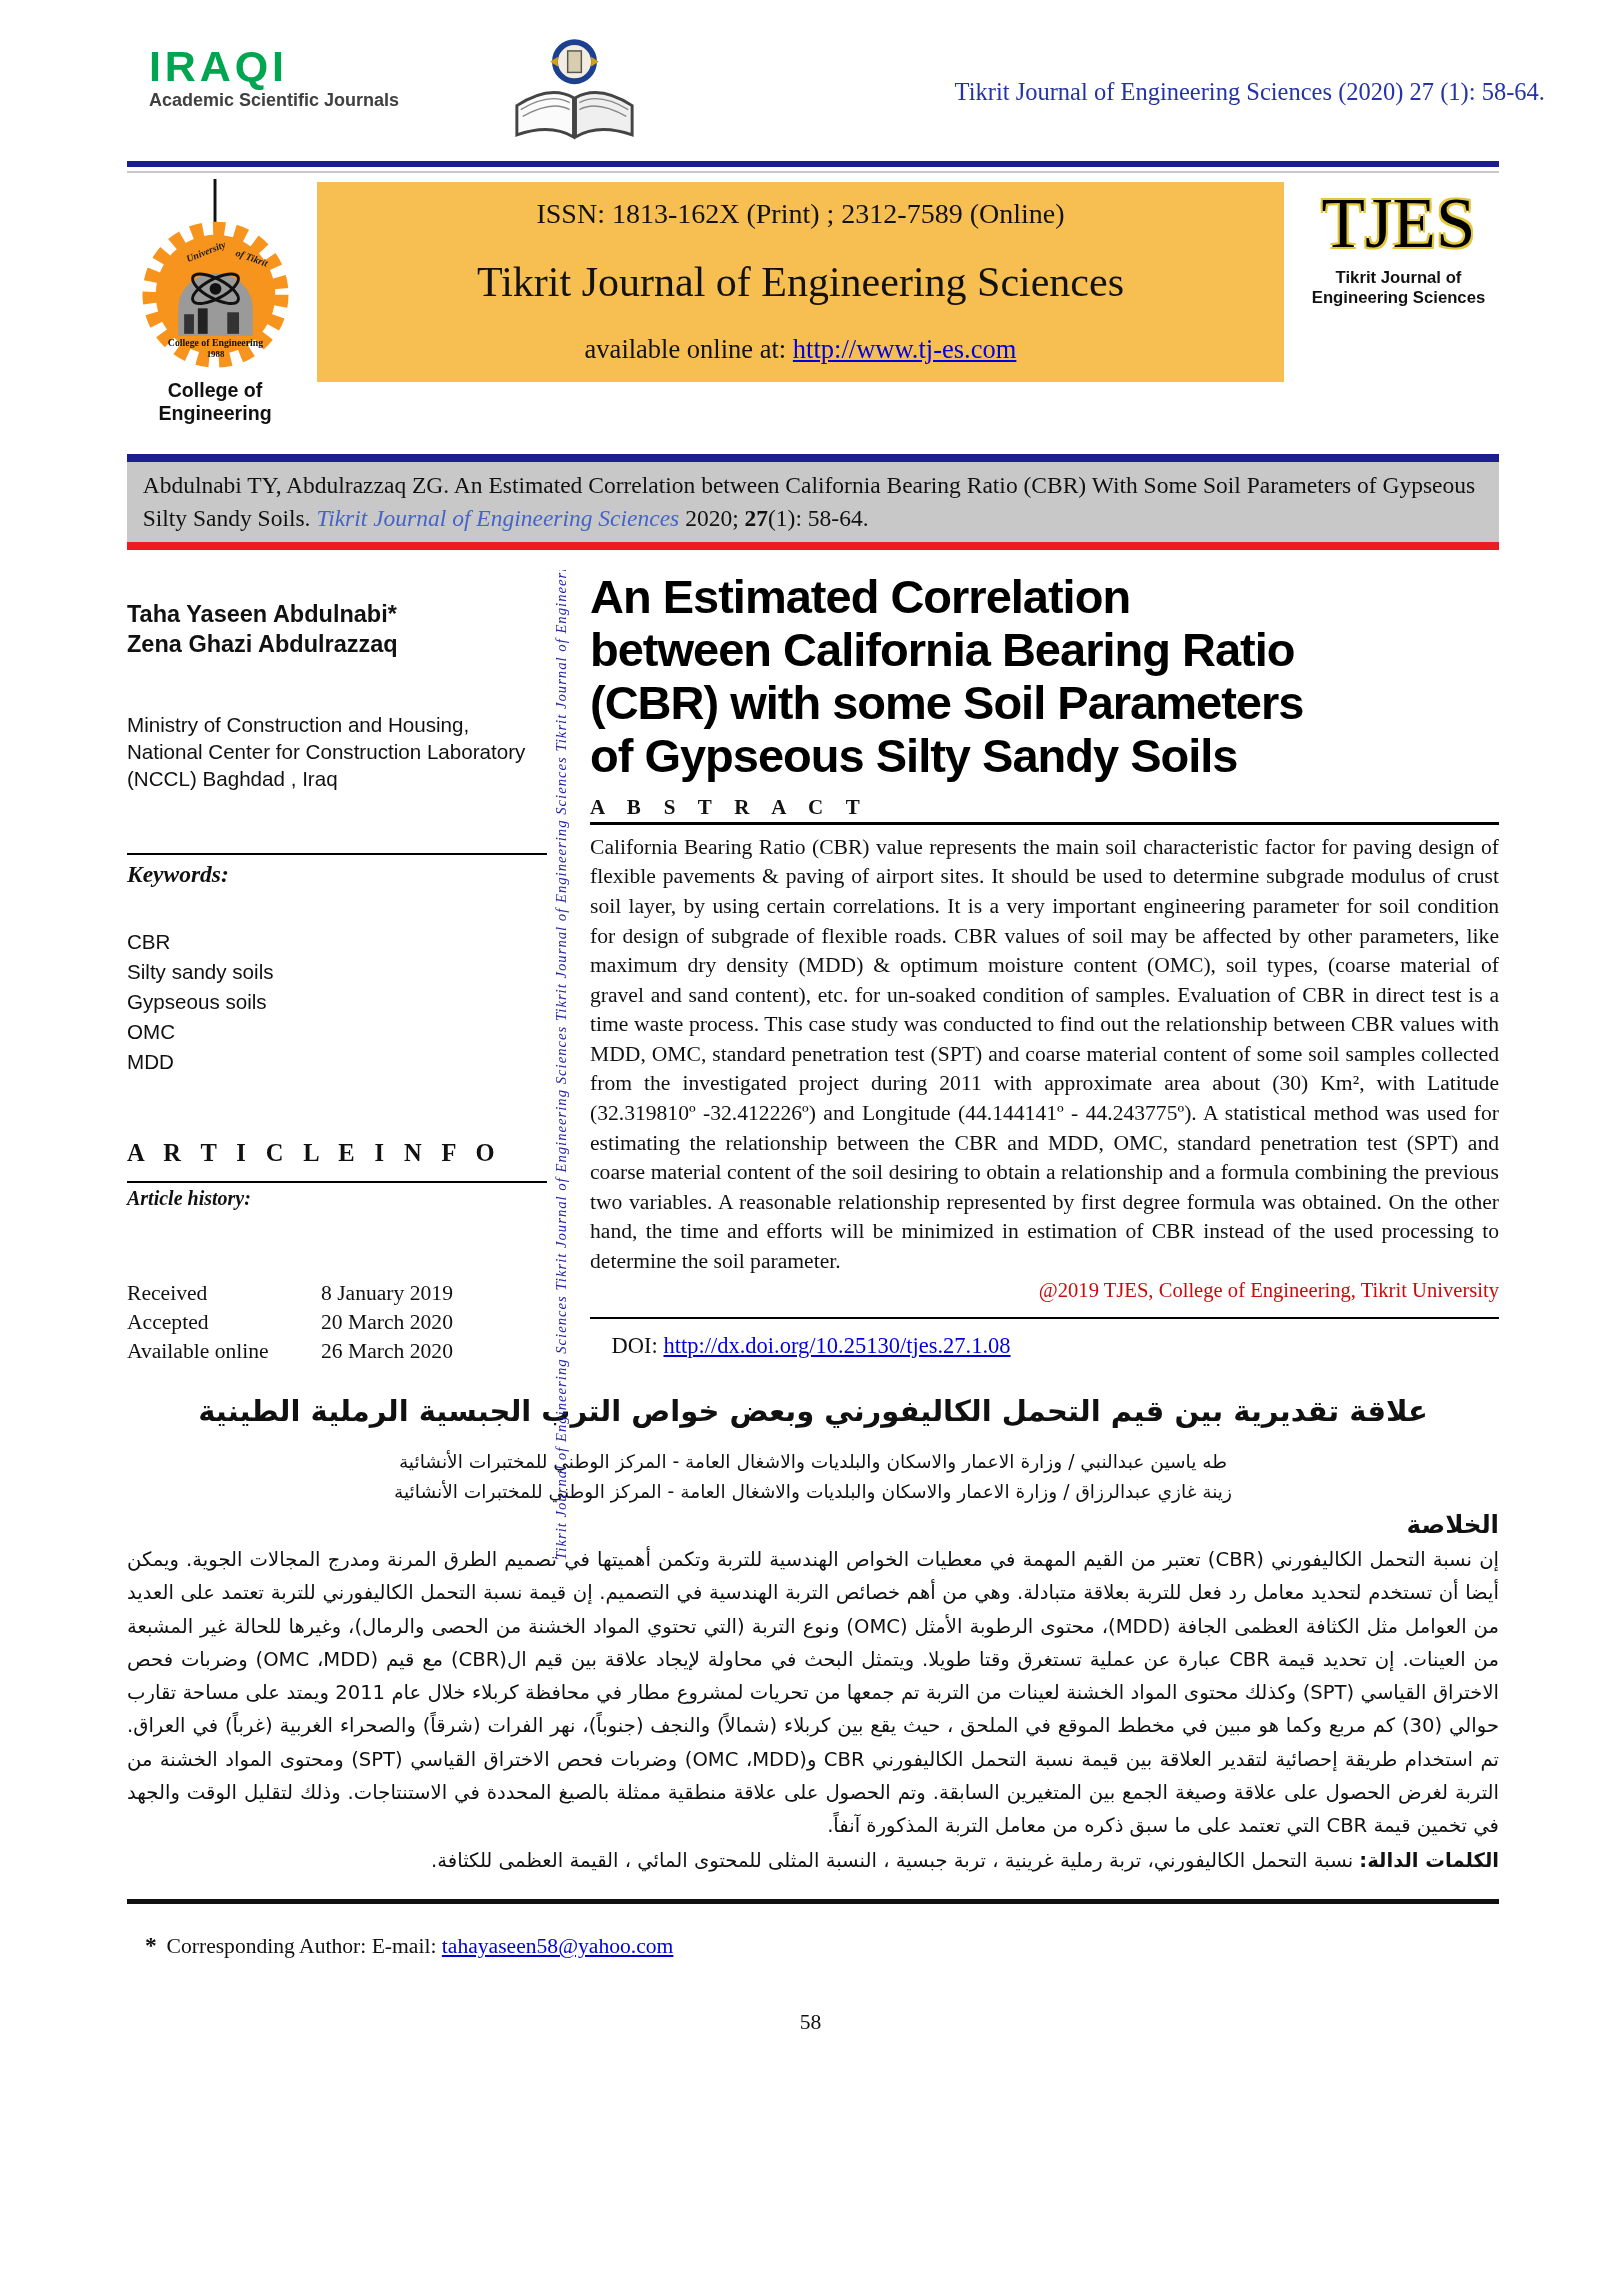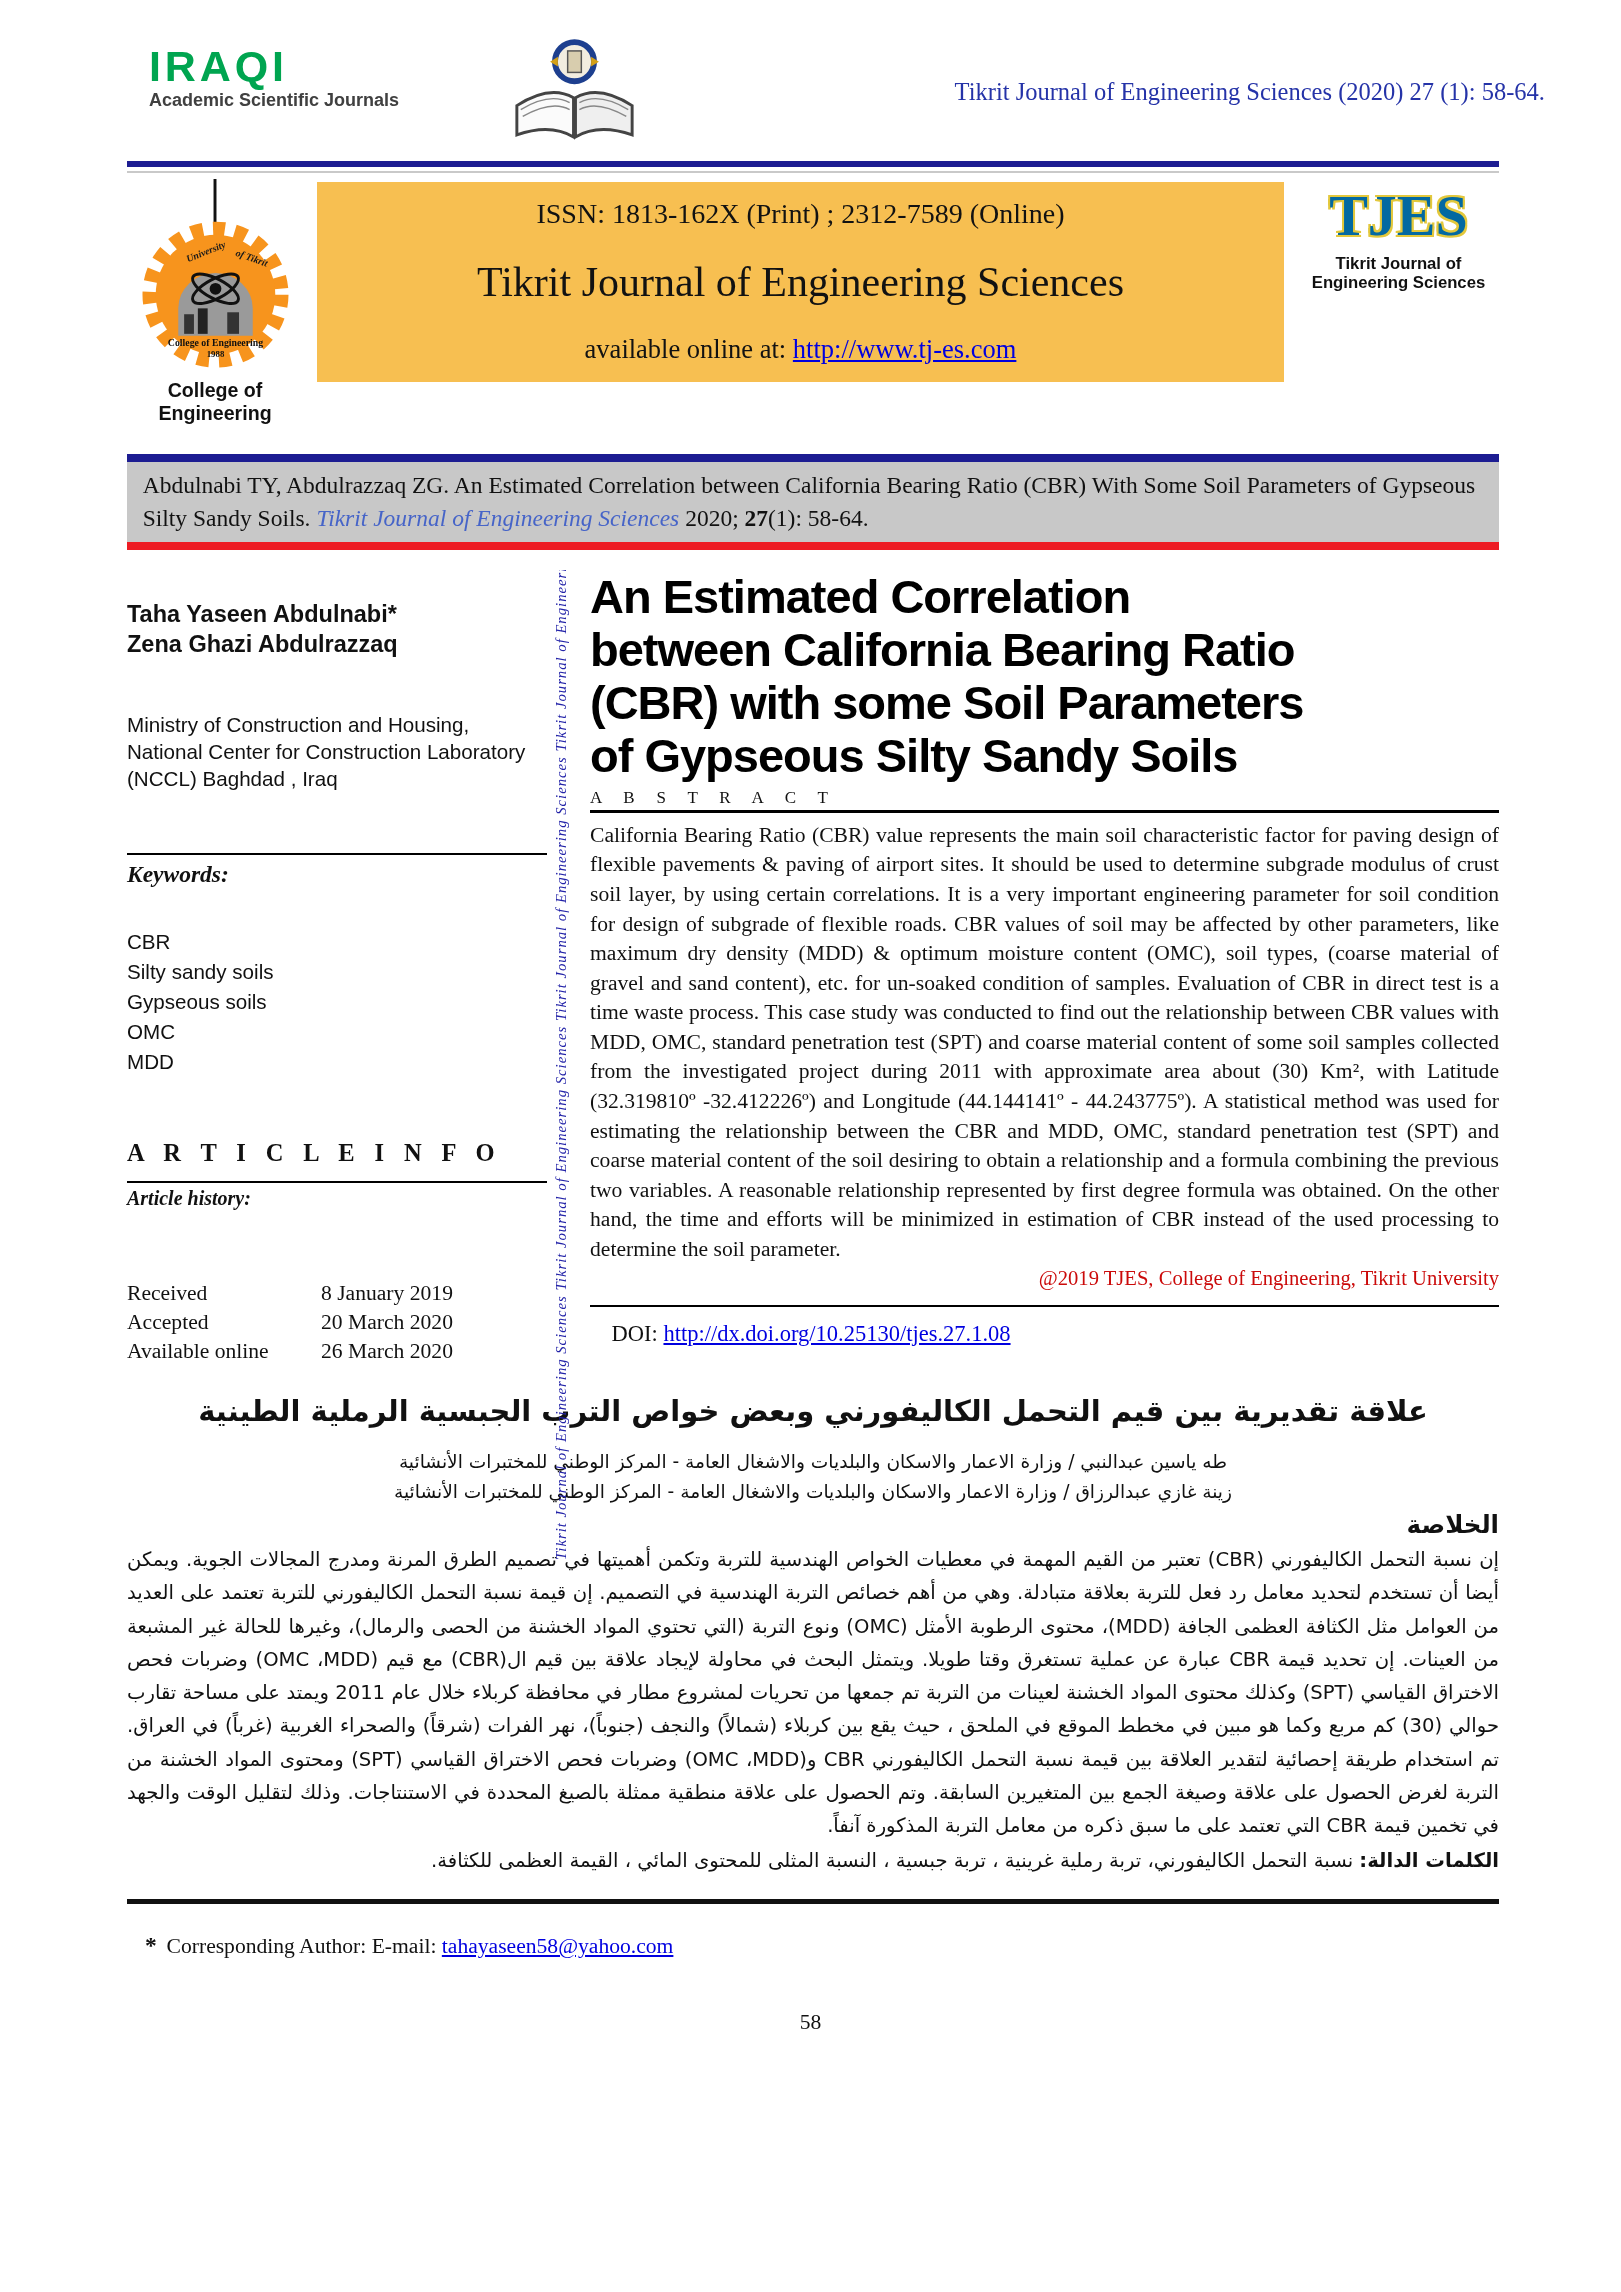--- a/index.html
+++ b/index.html
@@ -20,21 +20,21 @@
   
   .masthead { display:flex; margin:5.9px 122px 0 127px; }
   .emblem-col { width:176px; text-align:center; }
   .college-caption { font-family:"Liberation Sans", sans-serif; font-weight:bold; font-size:19.6px; margin-top:0; }
   .gold-box { flex:1; background:#F7BF51; margin:3.9px 13.7px 0 13.7px; text-align:center; padding:15.7px 9.8px 17.6px 9.8px; display:flex; flex-direction:column; justify-content:space-between; height:200px; }
   .issn-line { font-size:28px; color:#121212; }
   .masthead-title { font-size:42px; color:#121212; }
   .online-line { font-size:26.5px; color:#121212; }
   a.link { color:#0000e0; text-decoration:underline; cursor:pointer; }
   .tjes-col { width:201px; text-align:center; padding-top:5.9px; }
-  .tjes-acronym { font-family:"Liberation Serif", serif; font-weight:bold; font-size:58px; line-height:1.1; color:#0369a1;
+  .tjes-acronym { font-family:"Liberation Serif", serif; font-weight:normal; font-size:71px; line-height:1.1; color:#000000;
      text-shadow:-2px -2px 0 #e3c83c, 2px -2px 0 #e3c83c, -2px 2px 0 #e3c83c, 2px 2px 0 #e3c83c; }
   .tjes-sub { font-family:"Liberation Sans", sans-serif; font-weight:bold; font-size:16.7px; line-height:1.15; margin-top:5.9px; }
 
   
   .citation-bar { margin:29px 122px 0 127px; background:#c8c8c8; border-top:8.8px solid #1d1d92; border-bottom:8.8px solid #ed1c24; padding:7.8px 15.7px; font-size:23.5px; line-height:1.38; }
   .cit-journal { font-style:italic; color:#4664c8; }
   .cit-vol { font-weight:bold; }
 
   
   .body-cols { display:flex; margin:19.6px 122px 0 127px; }
@@ -49,21 +49,21 @@
   .ah-heading { font-family:"Liberation Serif", serif; font-weight:bold; font-style:italic; font-size:20px; margin-top:3.9px; }
   .history { font-family:"Liberation Serif", serif; font-size:21.6px; margin-top:69px; line-height:1.35; }
   .history-row { display:flex; }
   .history-label { width:194px; }
 
   .strip-col { width:43px; position:relative; }
   .strip-text { position:absolute; top:0; left:5.9px; height:990px; writing-mode:vertical-rl; transform:rotate(180deg); font-family:"Liberation Serif", serif; font-style:italic; font-size:14.7px; color:#2323a8; white-space:nowrap; overflow:hidden; letter-spacing:1px; }
 
   .right-col { flex:1; }
   .paper-title { font-family:"Liberation Sans", sans-serif; font-weight:bold; font-size:47px; line-height:1.13; letter-spacing:-1px; color:#000; }
-  .abs-heading { font-size:17px; letter-spacing:8.8px; margin-top:6px; font-weight:normal; font-family:"Liberation Serif", serif; }
+  .abs-heading { font-size:21px; letter-spacing:8.8px; margin-top:13px; font-weight:bold; font-family:"Liberation Serif", serif; }
   .abs-rule { border-top:3.9px solid #000; margin-top:2px; }
   .abs-text { font-size:21.6px; line-height:1.37; text-align:justify; margin-top:7.8px; }
   .copyright { font-size:20.6px; color:#cb0a0a; text-align:right; margin-top:2px; }
   .doi-rule { border-top:2.9px solid #000; margin-top:15.7px; }
   .doi-line { font-size:22.5px; margin:13.7px 0 0 21.6px; }
 
   
   .arabic { direction:rtl; font-family:"DejaVu Sans", sans-serif; margin:25.5px 122px 0 127px; }
   .ar-title { font-weight:bold; font-size:29px; text-align:center; line-height:1.35; }
   .ar-aff { font-size:18.6px; text-align:center; line-height:1.65; margin-top:15.7px; }

